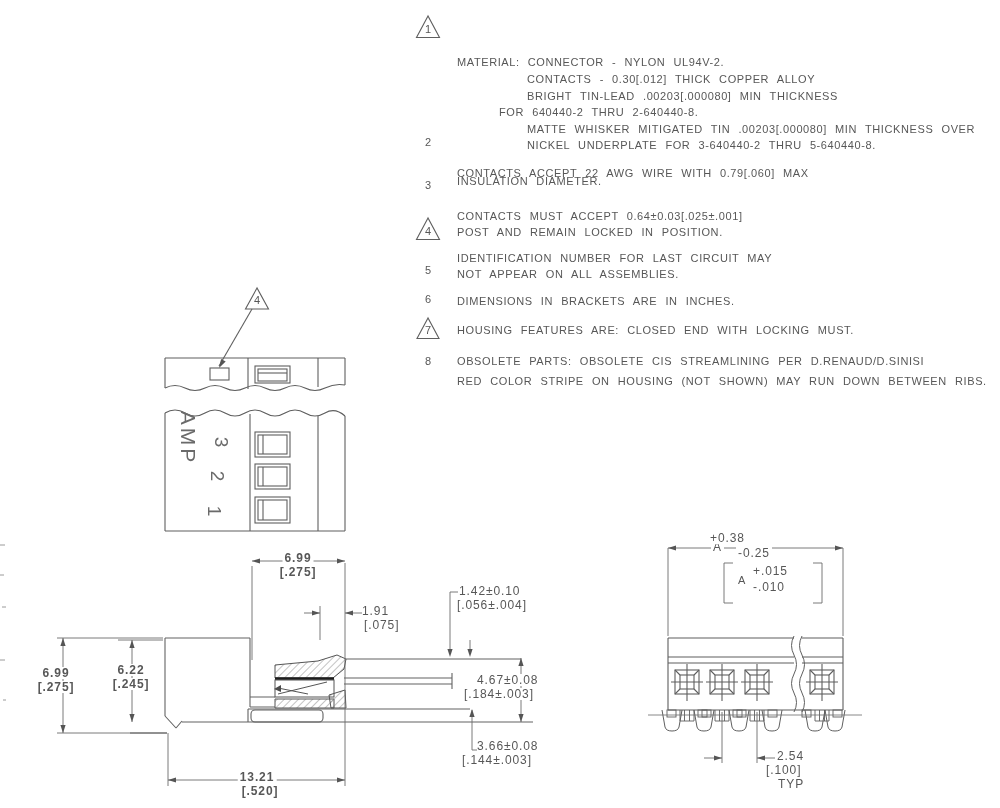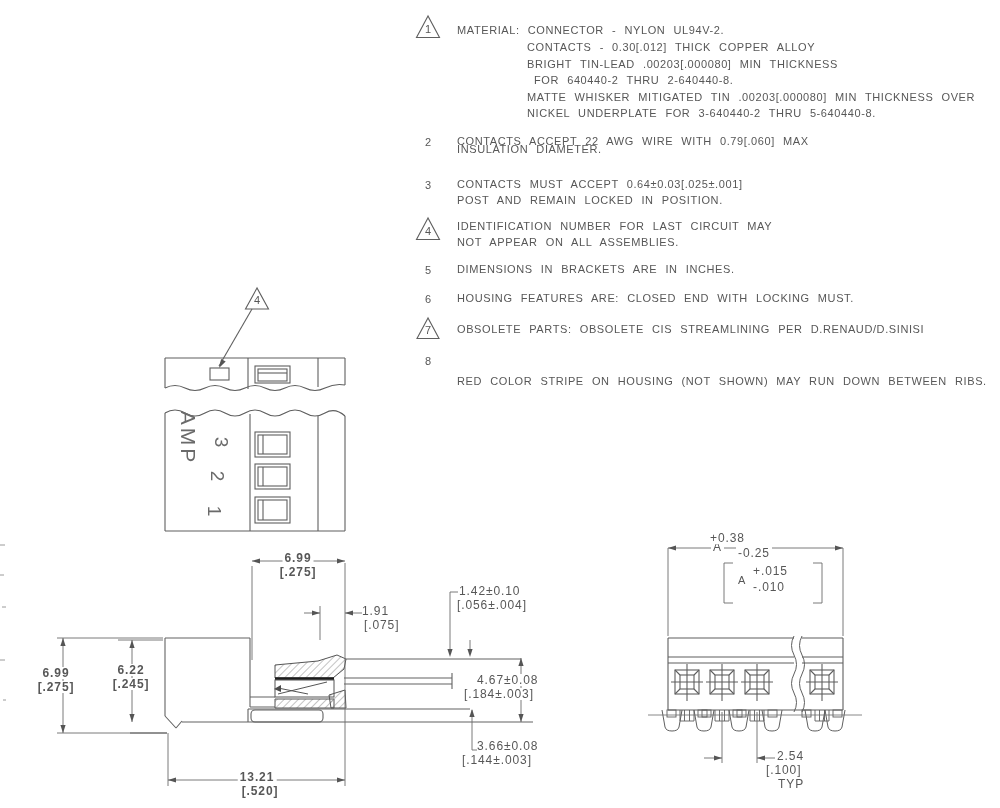--- a/index.html
+++ b/index.html
@@ -1,20 +1,20 @@
 <!DOCTYPE html>
 <html><head>
 <meta charset="utf-8">
 <style>
   html,body{margin:0;padding:0;background:#fff;}
   #sheet{position:relative;width:1000px;height:808px;background:#ffffff;overflow:hidden;
          font-family:"Liberation Sans",sans-serif;color:#555;}
   #linework{position:absolute;left:0;top:0;}
   .txt{position:absolute;white-space:nowrap;line-height:1;color:#575757;}
-  .note{font-size:11px;letter-spacing:.6px;word-spacing:4.5px;}
+  .note{font-size:11px;letter-spacing:.6px;word-spacing:4.5px;margin-top:32px;}
   .dim{font-size:12px;letter-spacing:.9px;}
   .bg{background:#fff;padding:0 2px;}
   .cx{transform:translateX(-50%);font-weight:bold;}
   .cc{transform:translate(-50%,-50%);}
   .rot{transform:translate(-50%,-50%) rotate(90deg);color:#6a6a6a;}
   .brand{font-size:21px;letter-spacing:3px;}
   .circ{font-size:19px;}
   .balloon-num{font-size:11px;}
 </style>
 </head>
@@ -201,21 +201,21 @@
     <polygon points="722,758 714,755.4 714,760.6"></polygon>
         <polygon points="757,758 765,755.4 765,760.6"></polygon>
   </g>
 </svg>
 
 <div>
   <span class="txt balloon-num cc" style="left:428px;top:29px">1</span>
   <span class="txt note" style="left:457px;top:25px">MATERIAL: CONNECTOR - NYLON UL94V-2.</span>
   <span class="txt note" style="left:527px;top:42px">CONTACTS - 0.30[.012] THICK COPPER ALLOY</span>
   <span class="txt note" style="left:527px;top:59px">BRIGHT TIN-LEAD .00203[.000080] MIN THICKNESS</span>
-  <span class="txt note" style="left:534px;top:75px">FOR 640440-2 THRU 2-640440-8.</span>
+  <span class="txt note" style="left:499px;top:75px">FOR 640440-2 THRU 2-640440-8.</span>
   <span class="txt note" style="left:527px;top:92px">MATTE WHISKER MITIGATED TIN .00203[.000080] MIN THICKNESS OVER</span>
   <span class="txt note" style="left:527px;top:108px">NICKEL UNDERPLATE FOR 3-640440-2 THRU 5-640440-8.</span>
 
   <span class="txt balloon-num cc" style="left:428px;top:142px">2</span>
   <span class="txt note" style="left:457px;top:136px">CONTACTS ACCEPT 22 AWG WIRE WITH 0.79[.060] MAX</span>
   <span class="txt note" style="left:457px;top:144px">INSULATION DIAMETER.</span>
 
   <span class="txt balloon-num cc" style="left:428px;top:185px">3</span>
   <span class="txt note" style="left:457px;top:179px">CONTACTS MUST ACCEPT 0.64±0.03[.025±.001]</span>
   <span class="txt note" style="left:457px;top:195px">POST AND REMAIN LOCKED IN POSITION.</span>
@@ -227,21 +227,21 @@
   <span class="txt balloon-num cc" style="left:428px;top:270px">5</span>
   <span class="txt note" style="left:457px;top:264px">DIMENSIONS IN BRACKETS ARE IN INCHES.</span>
 
   <span class="txt balloon-num cc" style="left:428px;top:299px">6</span>
   <span class="txt note" style="left:457px;top:293px">HOUSING FEATURES ARE: CLOSED END WITH LOCKING MUST.</span>
 
   <span class="txt balloon-num cc" style="left:428px;top:330px">7</span>
   <span class="txt note" style="left:457px;top:324px">OBSOLETE PARTS: OBSOLETE CIS STREAMLINING PER D.RENAUD/D.SINISI</span>
 
   <span class="txt balloon-num cc" style="left:428px;top:361px">8</span>
-  <span class="txt note" style="left:457px;top:376px">RED COLOR STRIPE ON HOUSING (NOT SHOWN) MAY RUN DOWN BETWEEN RIBS.</span>
+  <span class="txt note" style="left:457px;top:344px">RED COLOR STRIPE ON HOUSING (NOT SHOWN) MAY RUN DOWN BETWEEN RIBS.</span>
 </div>
 
 <span class="txt balloon-num cc" style="left:257px;top:300px">4</span>
 
 <span class="txt rot brand" style="left:188px;top:438px">AMP</span>
 <span class="txt rot circ" style="left:221px;top:442px">3</span>
 <span class="txt rot circ" style="left:217px;top:476px">2</span>
 <span class="txt rot circ" style="left:214px;top:511px">1</span>
 
 <span class="txt dim bg cx" style="left:298px;top:552px">6.99</span>

